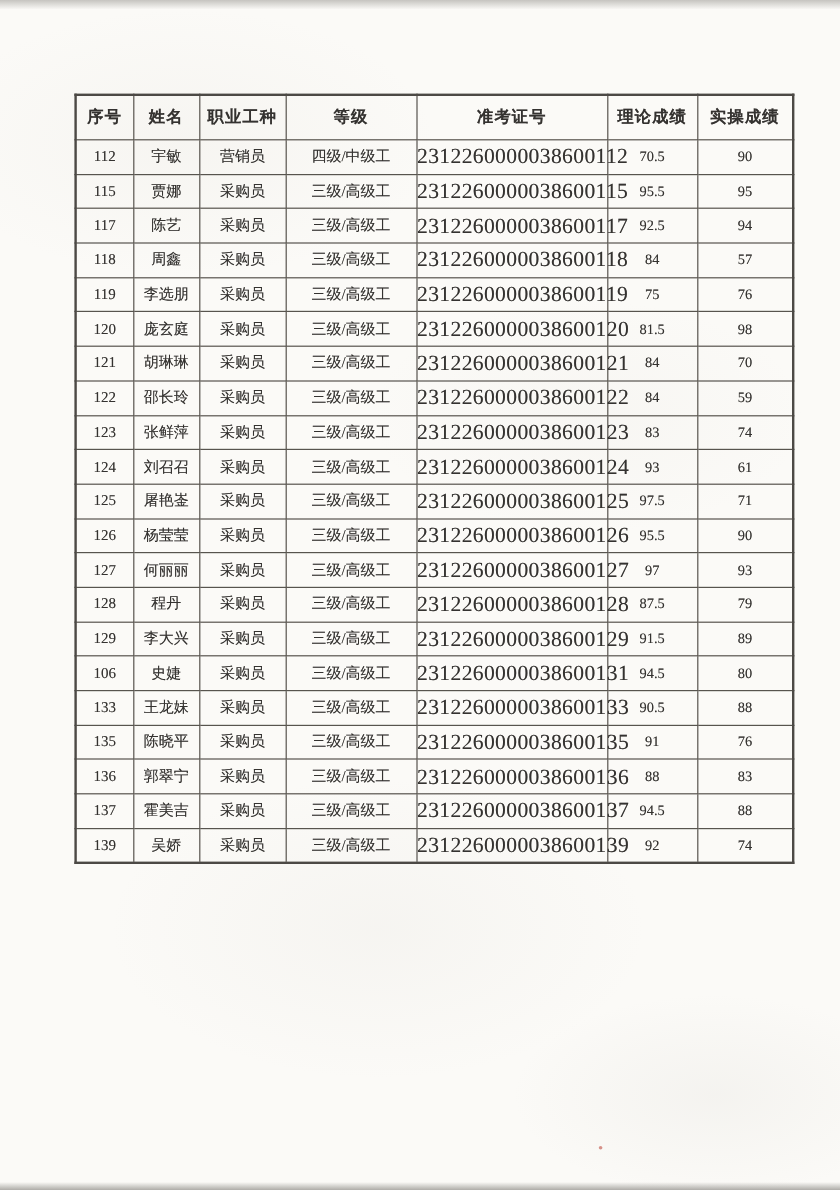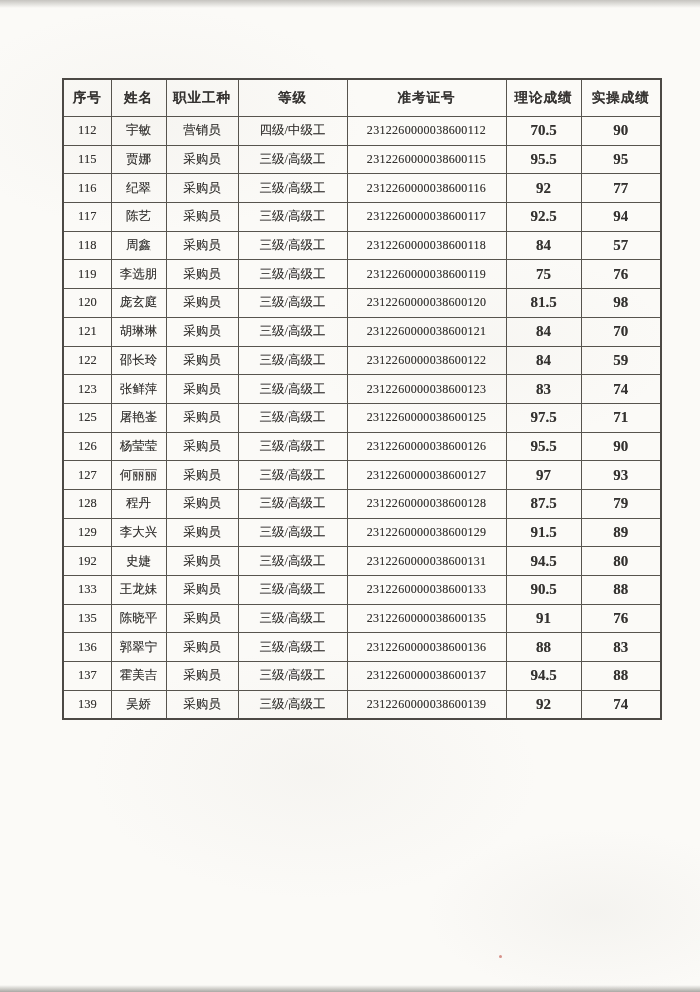--- a/index.html
+++ b/index.html
@@ -38,22 +38,22 @@
   th{
     height:36px;font-size:13.5px;font-weight:bold;text-align:center;
     padding:0;letter-spacing:1px;
     text-shadow:0 0 0.5px rgba(52,50,46,0.55);
   }
   td{
     height:27.7px;font-size:12.5px;text-align:center;vertical-align:middle;
     padding:0;
     text-shadow:0 0 0.5px rgba(52,50,46,0.45);
   }
-  td.c-ticket{font-size:12px;letter-spacing:0.3px;}
-  td.c-score{font-size:15px;font-weight:bold;}
+  td.c-ticket{font-size:18px;letter-spacing:0.3px;}
+  td.c-score{font-size:12px;}
   .artifact-dot{
     position:absolute;left:499px;top:955px;width:3px;height:3px;border-radius:50%;
     background:rgba(186,62,50,0.55);
   }
 </style>
 </head>
 <body>
 
 <div class="page">
   <div class="scan-edge-top"></div>
@@ -92,29 +92,20 @@
         <tr>
           <td>115</td>
           <td>贾娜</td>
           <td>采购员</td>
           <td>三级/高级工</td>
           <td class="c-ticket">2312260000038600115</td>
           <td class="c-score">95.5</td>
           <td class="c-score">95</td>
         </tr>
         <tr>
-          <td>116</td>
-          <td>纪翠</td>
-          <td>采购员</td>
-          <td>三级/高级工</td>
-          <td class="c-ticket">2312260000038600116</td>
-          <td class="c-score">92</td>
-          <td class="c-score">77</td>
-        </tr>
-        <tr>
           <td>117</td>
           <td>陈艺</td>
           <td>采购员</td>
           <td>三级/高级工</td>
           <td class="c-ticket">2312260000038600117</td>
           <td class="c-score">92.5</td>
           <td class="c-score">94</td>
         </tr>
         <tr>
           <td>118</td>
@@ -164,20 +155,29 @@
         <tr>
           <td>123</td>
           <td>张鲜萍</td>
           <td>采购员</td>
           <td>三级/高级工</td>
           <td class="c-ticket">2312260000038600123</td>
           <td class="c-score">83</td>
           <td class="c-score">74</td>
         </tr>
         <tr>
+          <td>124</td>
+          <td>刘召召</td>
+          <td>采购员</td>
+          <td>三级/高级工</td>
+          <td class="c-ticket">2312260000038600124</td>
+          <td class="c-score">93</td>
+          <td class="c-score">61</td>
+        </tr>
+        <tr>
           <td>125</td>
           <td>屠艳崟</td>
           <td>采购员</td>
           <td>三级/高级工</td>
           <td class="c-ticket">2312260000038600125</td>
           <td class="c-score">97.5</td>
           <td class="c-score">71</td>
         </tr>
         <tr>
           <td>126</td>
@@ -209,21 +209,21 @@
         <tr>
           <td>129</td>
           <td>李大兴</td>
           <td>采购员</td>
           <td>三级/高级工</td>
           <td class="c-ticket">2312260000038600129</td>
           <td class="c-score">91.5</td>
           <td class="c-score">89</td>
         </tr>
         <tr>
-          <td>192</td>
+          <td>106</td>
           <td>史婕</td>
           <td>采购员</td>
           <td>三级/高级工</td>
           <td class="c-ticket">2312260000038600131</td>
           <td class="c-score">94.5</td>
           <td class="c-score">80</td>
         </tr>
         <tr>
           <td>133</td>
           <td>王龙妹</td>

